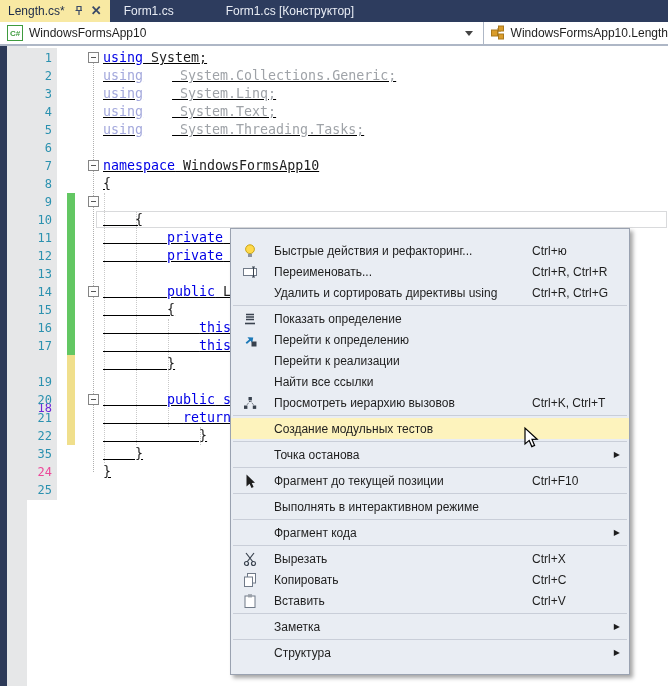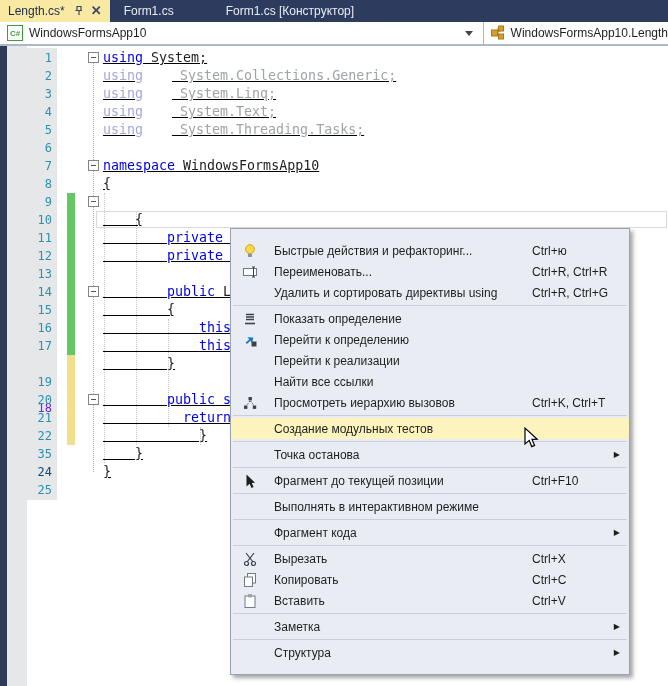--- a/index.html
+++ b/index.html
@@ -216,21 +216,21 @@
       <div class="row">
         <div class="ln" style="color: rgb(43, 145, 175);">22</div>
         <div class="bar yellow"></div>
         <div class="codetext"><span class="seg-pl">            }</span></div>
       </div>
       <div class="row">
         <div class="ln" style="color: rgb(43, 145, 175);">35</div>
         <div class="codetext"><span class="seg-pl">    }</span></div>
       </div>
       <div class="row">
-        <div class="ln" style="color: #0c4a6e;">24</div>
+        <div class="ln" style="color: #ec4899;">24</div>
         <div class="codetext"><span class="seg-pl">}</span></div>
       </div>
       <div class="row">
         <div class="ln" style="color: rgb(43, 145, 175);">25</div>
         <div class="codetext"></div>
       </div>
     </div>
 
   <div class="menu">
       <div class="mitem">

